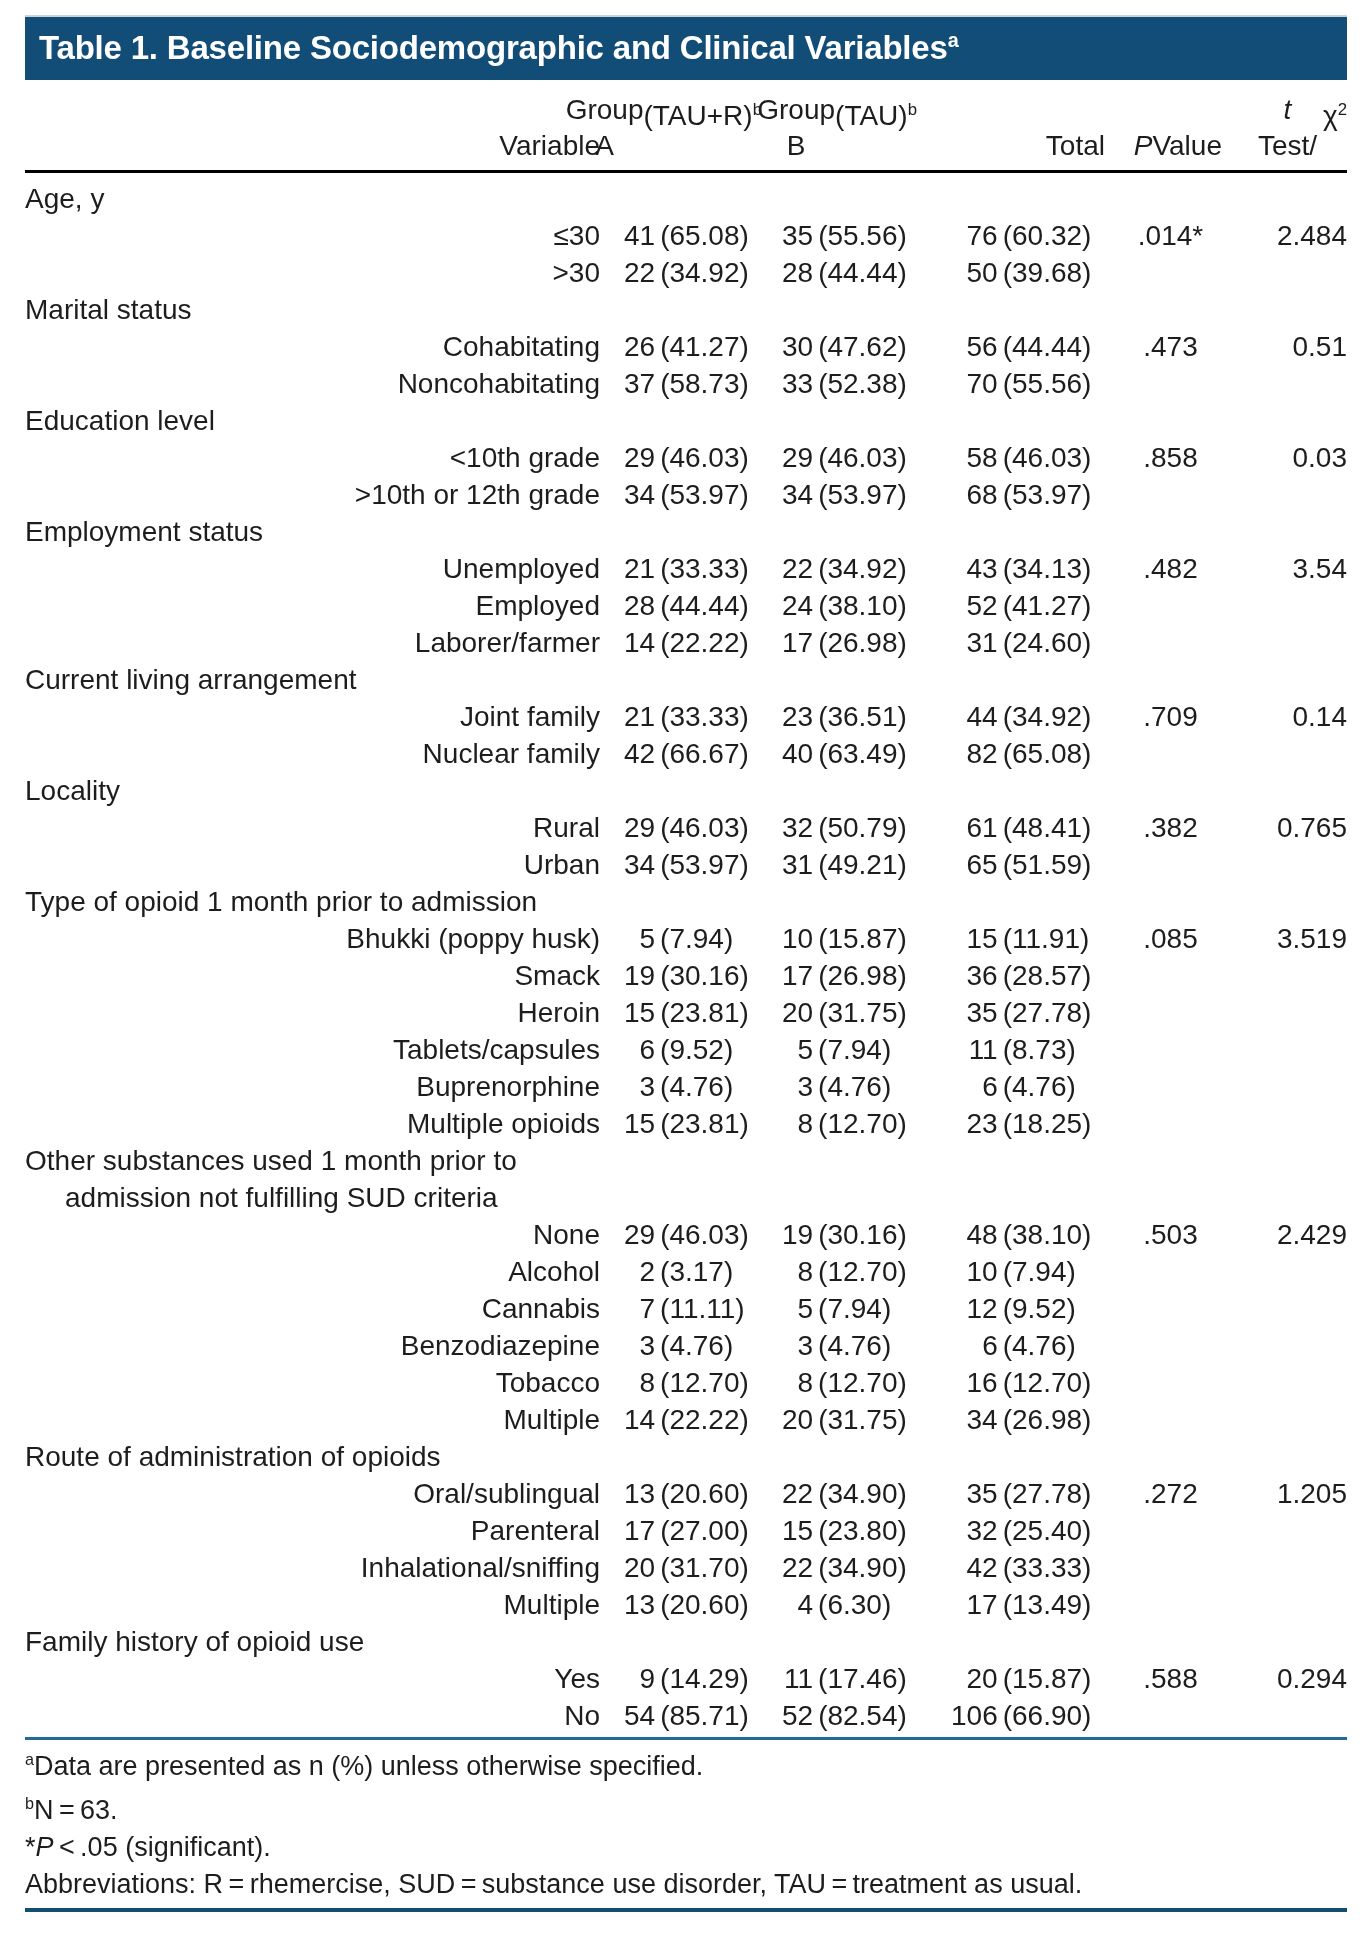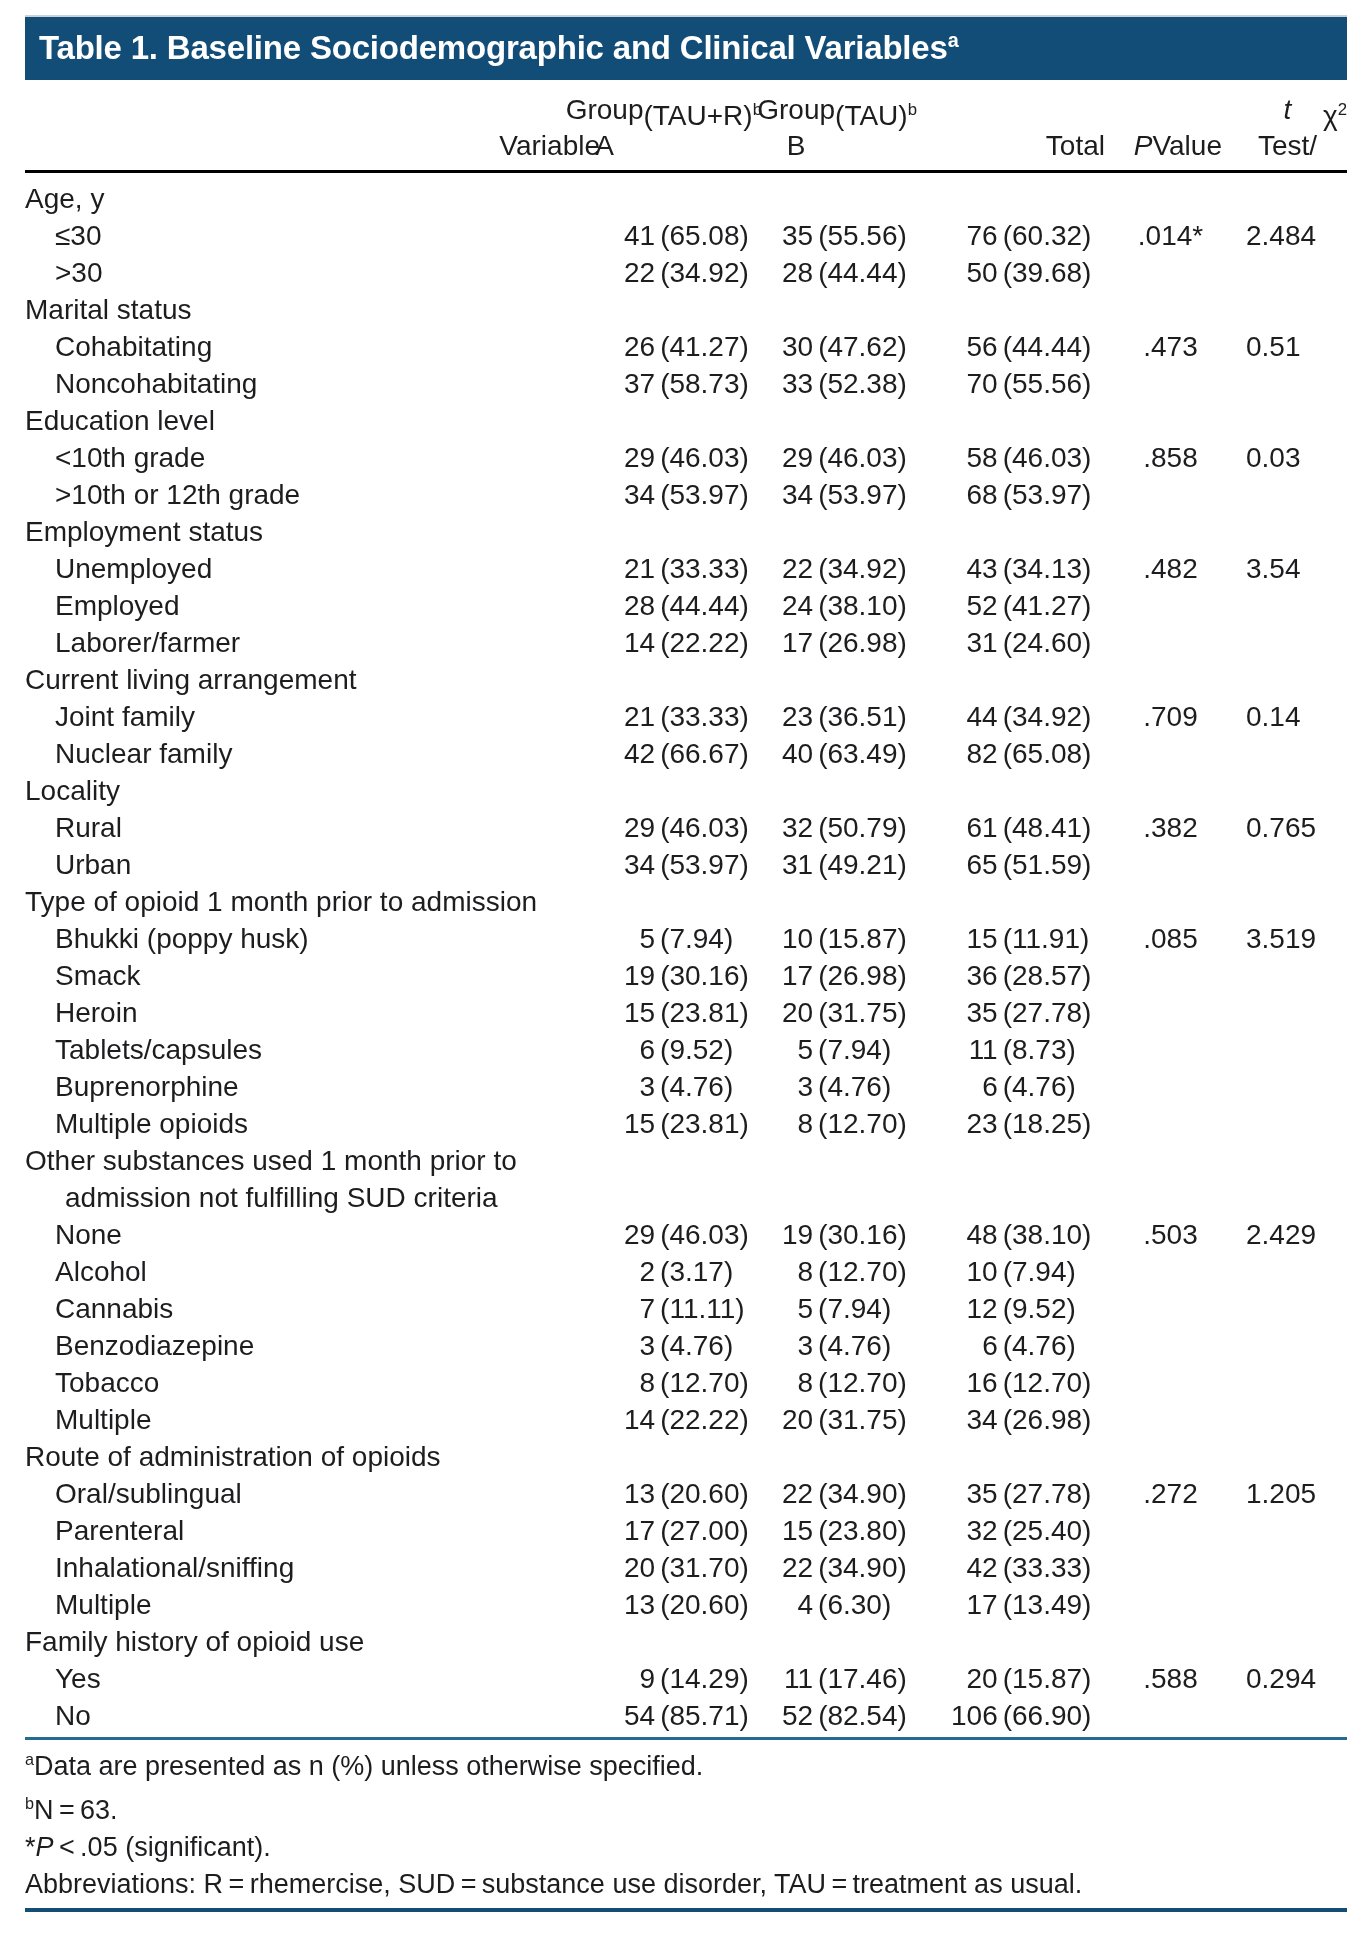--- a/index.html
+++ b/index.html
@@ -41,30 +41,30 @@
   .hc sup{font-size:60%;}
   .hc .it{font-style:italic;}
   .hc-p{padding-left:30px;}
   .hc-stat{padding-left:30px;}
 
   
   .tbody{padding-top:7px;}
   .row{font-size:28px;line-height:37px;}
   .sec-label{grid-column:1 / -1;}
   .sec-label .cont{padding-left:40px;}
-  .lbl{padding-left:30px;white-space:nowrap;}
+  .lbl{padding-left:30px;white-space:nowrap;text-align:right;}
   .cell{white-space:nowrap;}
   .ca{padding-left:24px;}
   .cb{padding-left:20px;}
   .ct{padding-left:34px;}
   .n{display:inline-block;min-width:2ch;text-align:right;}
   .ct .n{min-width:3ch;}
   .pct{margin-left:0.32ch;}
   .cp{text-align:center;padding-left:14px;}
-  .cs{text-align:left;padding-left:24px;}
+  .cs{text-align:right;padding-left:24px;}
 
   
   .rule-teal{border-top:3px solid #236b92;margin-top:3px;}
   .footnotes{padding-top:1px;font-size:27px;line-height:37px;}
   .footnotes sup{font-size:60%;}
   .footnotes .it{font-style:italic;}
   .rule-bottom{border-top:4px solid #134d74;margin-top:5px;}
 </style>
 </head>
 <body>

